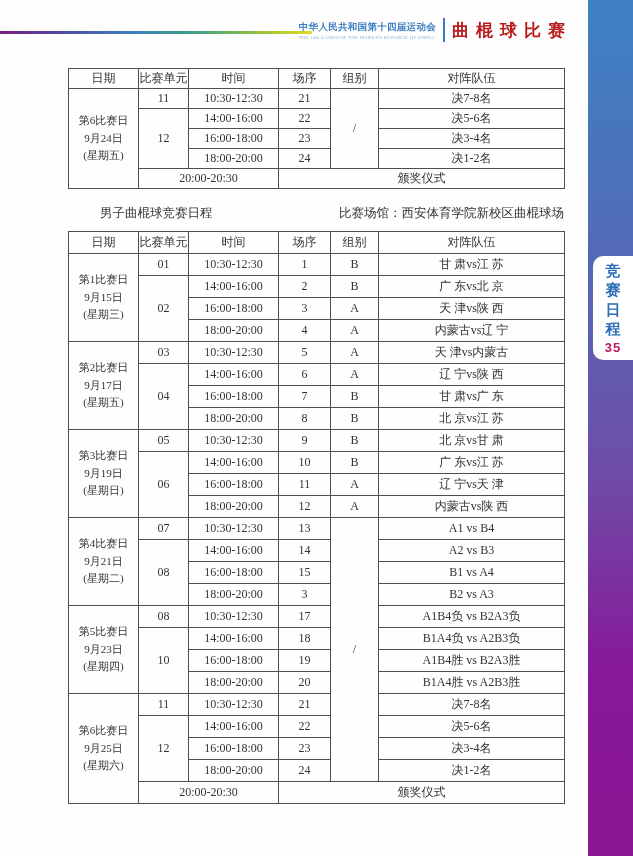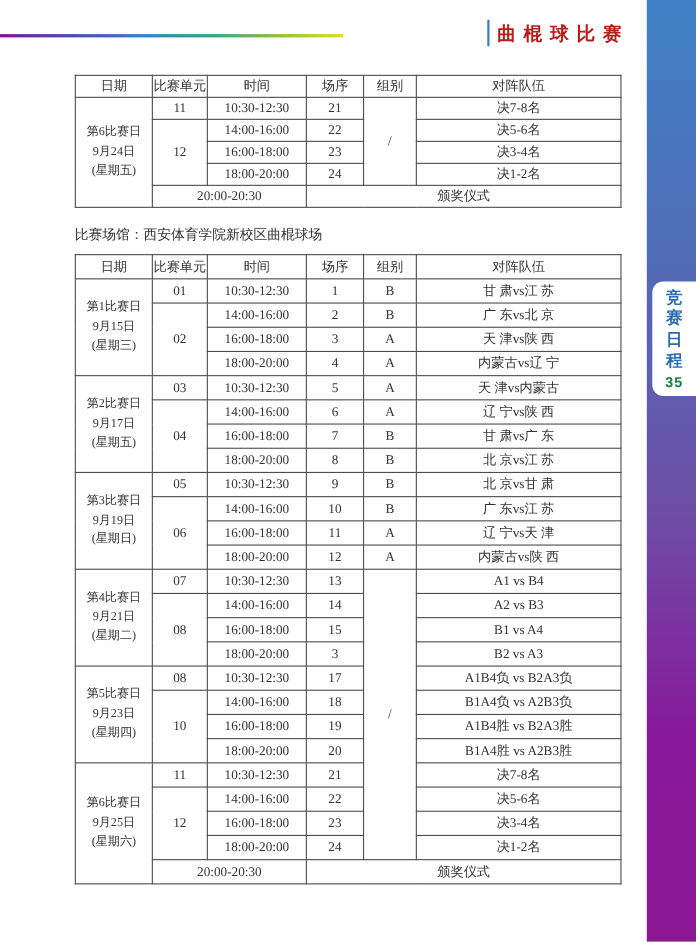--- a/index.html
+++ b/index.html
@@ -17,21 +17,21 @@
     position:absolute; right:0; top:0; width:45px; height:856px;
     background:linear-gradient(180deg,#3e81c4 0%,#4f6fb8 25%,#6e4da6 55%,#87199a 78%,#8b1692 100%);
   }
   .sidebar-tab {
     position:absolute; right:0; top:256px; width:40px; height:104px;
     background:#ffffff; border-radius:10px 0 0 10px;
     display:flex; flex-direction:column; align-items:center; justify-content:center;
   }
   .tab-char { font-size:15px; font-weight:bold; color:#2b6cb4; line-height:1.27;
               font-family:"Liberation Sans",sans-serif; }
-  .tab-num  { font-size:13px; font-weight:bold; color:#15803d; margin-top:2px;
+  .tab-num  { font-size:13px; font-weight:bold; color:#be185d; margin-top:2px;
               font-family:"Liberation Sans",sans-serif; letter-spacing:1px; }
 
   
   .header-line {
     position:absolute; left:0; top:31px; width:312px; height:3px;
     background:linear-gradient(90deg,#7c1d7d 0%,#4f4da0 20%,#3f7ec0 42%,#3ba183 62%,#9cc23c 84%,#e0dc25 100%);
   }
   .header-title {
     position:absolute; top:14px; right:68px; height:32px;
     display:flex; align-items:center; gap:7px;
@@ -69,20 +69,24 @@
   .c-seq   { width:52px; }
   .c-group { width:48px; }
   .c-team  { width:186px; }
   .sched-table td div[data-name="date-line"] { line-height:1.6; font-size:11px; }
 </style>
 </head>
 <body data-name="document-page">
 
 <div class="header-line" data-name="header-gradient-line"></div>
 <div class="header-title" data-name="page-header">
+  <div class="games-block" data-name="games-title-block">
+    <div class="games-cn" data-name="games-title-cn">中华人民共和国第十四届运动会</div>
+    <div class="games-en" data-name="games-title-en">THE 14th GAMES OF THE PEOPLE'S REPUBLIC OF CHINA</div>
+  </div>
   <div class="header-divider" data-name="header-divider"></div>
   <div class="event-title" data-name="event-title">曲棍球比赛</div>
 </div>
 
 <table class="sched-table" id="top-table" data-name="schedule-table-top">
   <colgroup>
     <col class="c-date">
       <col class="c-unit">
       <col class="c-time">
     <col class="c-seq">
@@ -129,20 +133,21 @@
         <td data-name="teams-cell">决1-2名</td>
       </tr>
       <tr data-name="ceremony-row">
         <td data-name="ceremony-time-cell" colspan="2">20:00-20:30</td>
         <td data-name="ceremony-label-cell" colspan="3">颁奖仪式</td>
       </tr>
     </tbody>
 </table>
 
 <div class="section-row" data-name="section-row">
+  <div class="section-title" data-name="section-title">男子曲棍球竞赛日程</div>
   <div class="section-venue" data-name="venue-label">比赛场馆：西安体育学院新校区曲棍球场</div>
 </div>
 
 <table class="sched-table" id="men-table" data-name="schedule-table-men">
   <colgroup>
     <col class="c-date">
       <col class="c-unit">
       <col class="c-time">
     <col class="c-seq">
       <col class="c-group">

